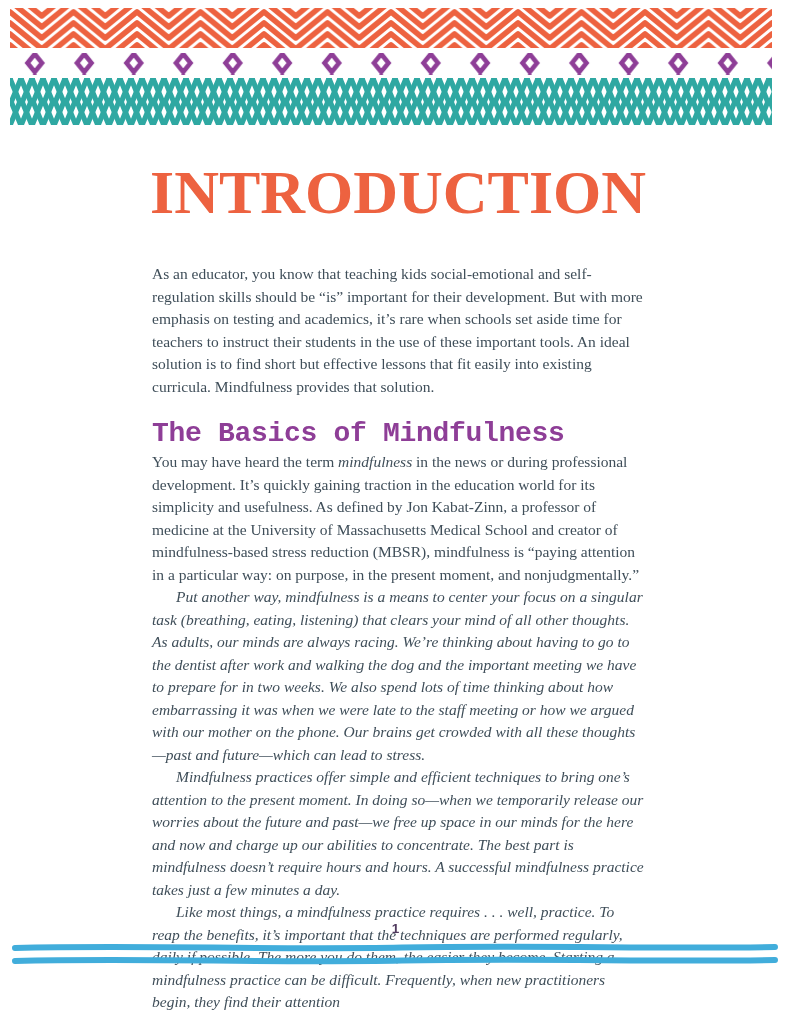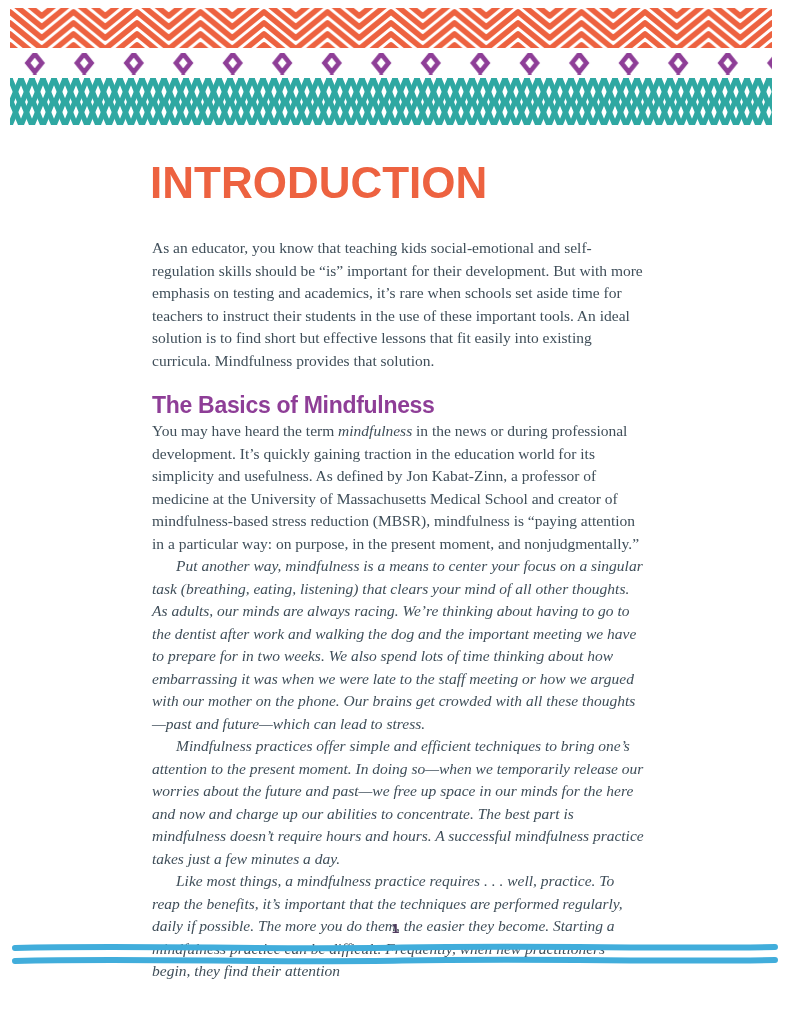--- a/index.html
+++ b/index.html
@@ -26,33 +26,33 @@
   .st-o{stroke:var(--c-orange);fill:none;stroke-width:5.5;stroke-linecap:round;stroke-linejoin:round;}
   .st-d{stroke:var(--c-purple);fill:none;stroke-width:4.6;stroke-linejoin:miter;}
   .st-t{stroke:var(--c-teal);fill:none;stroke-width:5.2;stroke-linecap:round;stroke-linejoin:round;}
   .st-b{stroke:var(--c-blue);fill:none;stroke-width:6;stroke-linecap:round;}
 
   .content{
     position:absolute;left:152px;top:0;width:492px;
   }
   h1.chapter-title{
     margin:161px 0 0 -2px;
-    font-family:Liberation Sans, sans-serif;
+    font-family:Liberation Serif, serif;
     font-weight:bold;
-    font-size:44px;
+    font-size:62px;
     line-height:1.0;
     letter-spacing:0px;
     color:var(--c-orange);
   }
-  .lead-block{margin-top:32px;}
+  .lead-block{margin-top:40px;}
   h2.section-heading{
     margin:21px 0 3px 0;
-    font-family:Liberation Sans, sans-serif;
+    font-family:Liberation Mono, monospace;
     font-weight:bold;
-    font-size:23px;
+    font-size:28px;
     line-height:1.05;
     letter-spacing:-0.3px;
     color:var(--c-purple);
   }
   p.body-para{
     margin:0;
     font-size:15.5px;
     line-height:22.5px;
     color:var(--c-text);
   }

